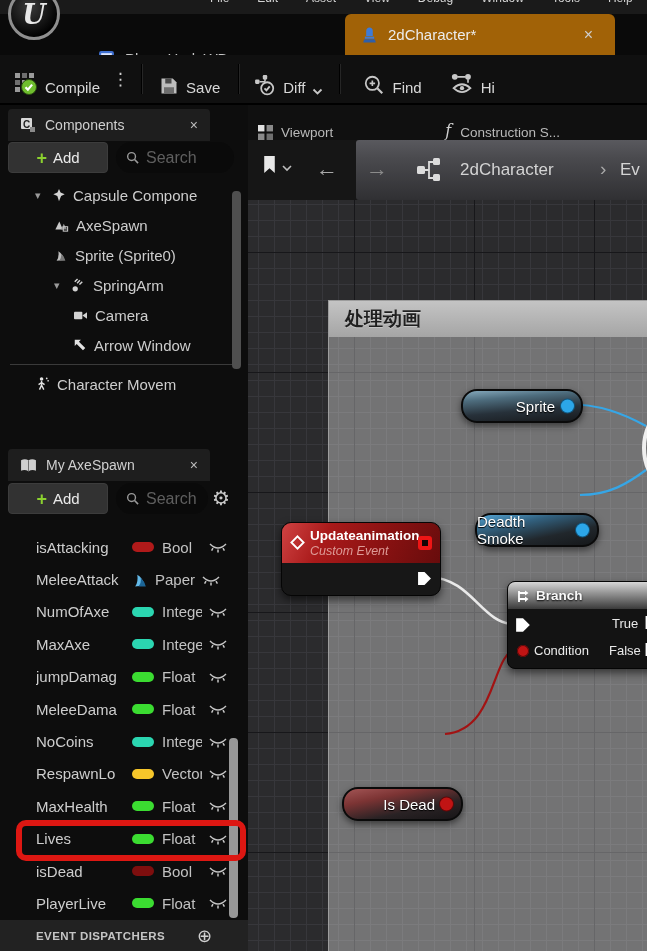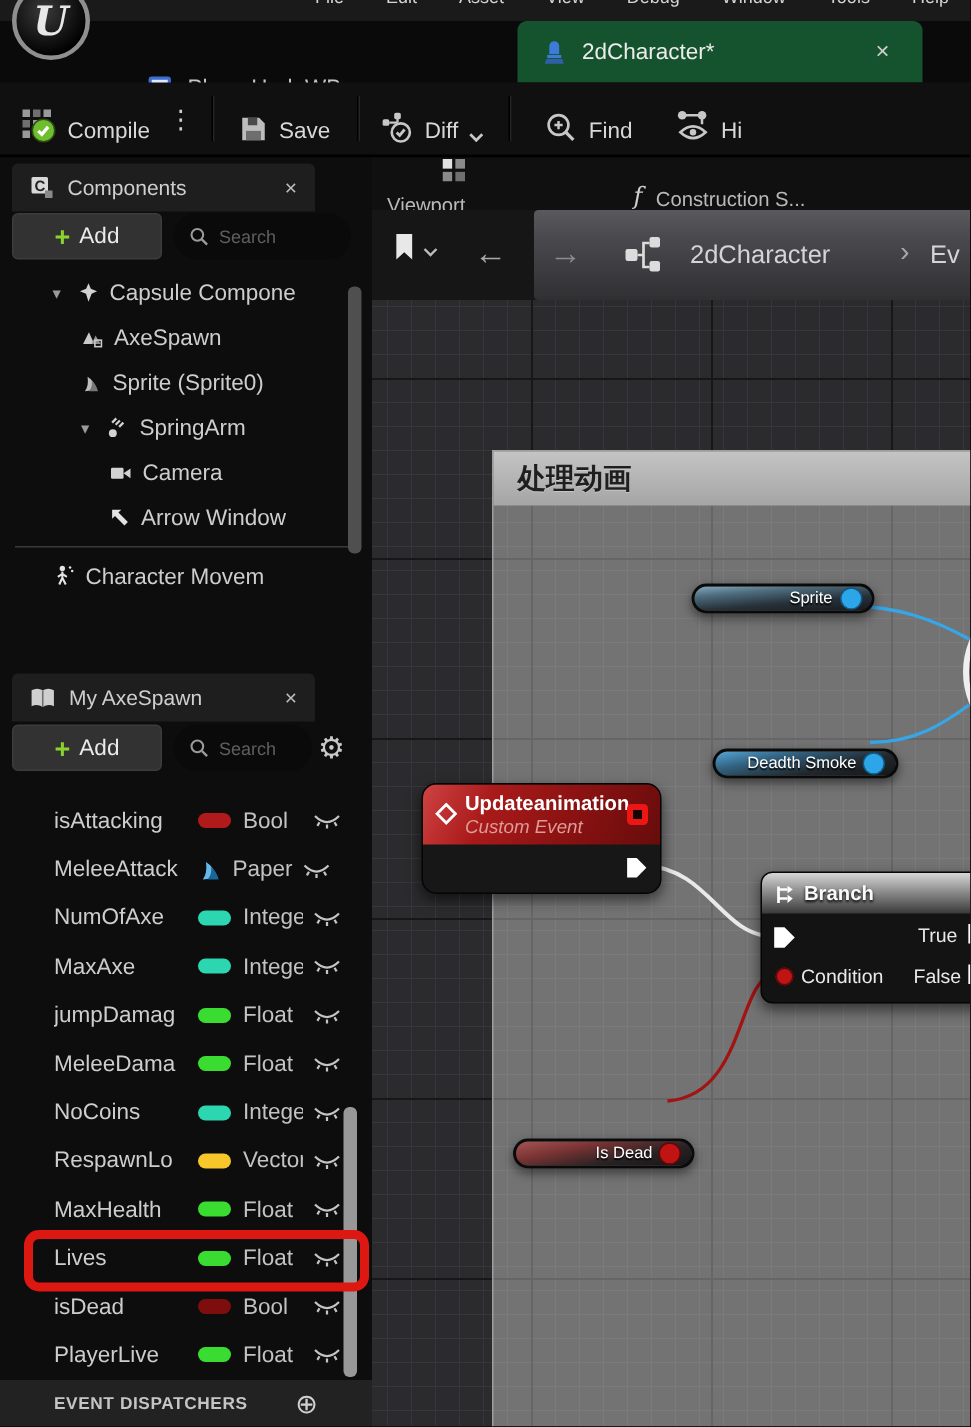--- a/index.html
+++ b/index.html
@@ -14,21 +14,21 @@
     color:#d4d4d4; font-size:12px; white-space:nowrap; }
   #logo { left:8px; top:-12px; width:52px; height:52px; border-radius:50%;
     background:radial-gradient(circle at 40% 35%, #3a3a3a, #000 75%);
     border:3px solid #8f8f8f; z-index:30; color:#e8e8e8; font-family:"DejaVu Serif", serif;
     font-weight:bold; font-style:italic; font-size:27px; display:flex; align-items:center; justify-content:center; }
 
   
   #tabbar { left:0; top:14px; width:647px; height:41px; background:#0a0a0a; }
   .doctab { position:absolute; display:flex; align-items:center; gap:10px; font-size:15px; }
   #tab-inactive { left:98px; top:36px; color:#c6c6c6; }
-  #tab-active { left:345px; top:0; width:270px; height:41px; background:#14532d;
+  #tab-active { left:345px; top:0; width:270px; height:41px; background:#a16207;
     border-radius:6px 6px 0 0; color:#ececec; padding-left:16px; }
   #tab-active .closex { position:absolute; right:22px; color:#cfcfcf; font-size:16px; }
   .tico { display:inline-flex; align-items:center; justify-content:center; }
   .tico svg { display:block; }
 
   
   #toolbar { left:0; top:55px; width:647px; height:50px; background:#101010;
     border-bottom:2px solid #000; display:flex; align-items:center; color:#d8d8d8; font-size:15px; }
   .tbtn { display:flex; align-items:flex-end; gap:7px; height:34px; }
   .tsep { width:2px; height:30px; background:#000; border-right:1px solid #262626; }
@@ -36,21 +36,21 @@
   
   #leftcol { left:0; top:105px; width:248px; height:846px; background:#0d0d0d; }
   .panel-tab { position:absolute; height:32px; background:#1e1e1e; border-radius:4px 4px 0 0;
     display:flex; align-items:center; gap:9px; color:#cfcfcf; font-size:14px; padding:0 12px; }
   .panel-tab .closex { margin-left:auto; color:#bdbdbd; font-size:14px; }
   .addbtn { position:absolute; height:31px; background:#323232; border:1px solid #3c3c3c;
     border-radius:4px; display:flex; align-items:center; justify-content:center; gap:6px;
     color:#eaeaea; font-size:15px; }
   .addbtn .plus { color:#8bd12f; font-size:18px; font-weight:bold; line-height:1; }
   .searchpill { position:absolute; height:31px; background:#0a0a0a; border-radius:16px;
-    display:flex; align-items:center; gap:7px; padding:0 10px; color:#5f5f5f; font-size:12px; }
+    display:flex; align-items:center; gap:7px; padding:0 10px; color:#5f5f5f; font-size:16px; }
   #comp-tree { position:absolute; left:8px; top:75px; width:228px; }
   .trow { height:30px; display:flex; align-items:center; gap:7px; color:#cdcdcd;
     font-size:15px; white-space:nowrap; overflow:hidden; }
   .trow.sel { background:#44608c; color:#fff; border-radius:2px; }
   .trow .exp { color:#9a9a9a; font-size:11px; width:10px; }
   .tdivider { height:1px; background:#3a3a3a; margin:4px 0 4px 2px; }
   .scroll-thumb { position:absolute; border-radius:4px; }
 
   #var-list { position:absolute; left:8px; top:426px; width:228px; }
   .vrow { height:32.4px; display:flex; align-items:center; padding-left:28px; }
@@ -86,23 +86,23 @@
     background-size:120px 120px,120px 120px,16px 16px,16px 16px;
     background-position:0 52px,106px 0,0 4px,10px 0; }
   #comment { position:absolute; left:80px; top:100px; width:360px; height:700px;
     background:rgba(255,255,255,0.34); border:1px solid #9d9d9d; }
   #comment-hdr { height:36px; background:linear-gradient(180deg,#c4c4c4,#a5a5a5);
     display:flex; align-items:center; padding-left:16px; color:#1f1f1f; font-size:19px;
     font-weight:bold; text-shadow:0 1px 0 rgba(255,255,255,.3); }
   #wires { position:absolute; left:0; top:0; z-index:5; pointer-events:none; }
   .gnode { position:absolute; z-index:6; }
 
-  .pillnode { height:20px; border-radius:16px; border:2px solid #0a0a0a;
+  .pillnode { height:34px; border-radius:16px; border:2px solid #0a0a0a;
     box-shadow:0 3px 7px rgba(0,0,0,.5); display:flex; align-items:center;
-    justify-content:flex-end; padding-right:26px; color:#fff; font-size:11px;
+    justify-content:flex-end; padding-right:26px; color:#fff; font-size:15px;
     text-shadow:0 1px 1px #000; position:relative; }
   .pillnode .pin { position:absolute; width:13px; height:13px; border-radius:50%;
     top:50%; transform:translateY(-50%); }
   .grad-blue1 { background:linear-gradient(175deg,#85a9bc 0%,#4e6d7e 26%,#27313a 62%,#17191c 100%); }
   .grad-blue2 { background:linear-gradient(168deg,#55a6d6 0%,#32617f 30%,#21272c 66%,#151719 100%); }
   .grad-red   { background:linear-gradient(168deg,#a35555 0%,#7c3434 30%,#292224 66%,#171517 100%); }
 
   #node-event { left:33px; top:322px; width:160px; height:74px; border-radius:10px;
     background:#171717; border:1px solid #050505; box-shadow:0 4px 9px rgba(0,0,0,.55); overflow:hidden; }
   #node-event .hdr { height:40px; background:linear-gradient(115deg,#d04343 0%,#a91a1a 28%,#8c1212 60%,#670c0c 100%);
@@ -515,21 +515,21 @@
 
     <div id="evtbar" class="abs">
       <span class="lbl">EVENT DISPATCHERS</span>
       <span class="plusc">⊕</span>
     </div>
 
     <div id="red-annot" class="abs"></div>
   </div>
 
   <div id="gtabs" class="abs">
-    <div class="tbtn" style="margin-left:10px; gap:8px;flex-direction:column;">
+    <div class="tbtn" style="margin-left:10px; gap:8px;">
       <span class="tico">
         <svg width="15" height="15" viewBox="0 0 14 14">
             <rect x="0" y="0" width="6" height="6" fill="#e2e2e2"></rect>
             <rect x="8" y="0" width="6" height="6" fill="#8a8a8a"></rect>
             <rect x="0" y="8" width="6" height="6" fill="#8a8a8a"></rect>
             <rect x="8" y="8" width="6" height="6" fill="#6f6f6f"></rect>
           </svg>
       </span>
       <span style="font-size:13.5px">Viewport</span>
     </div>

